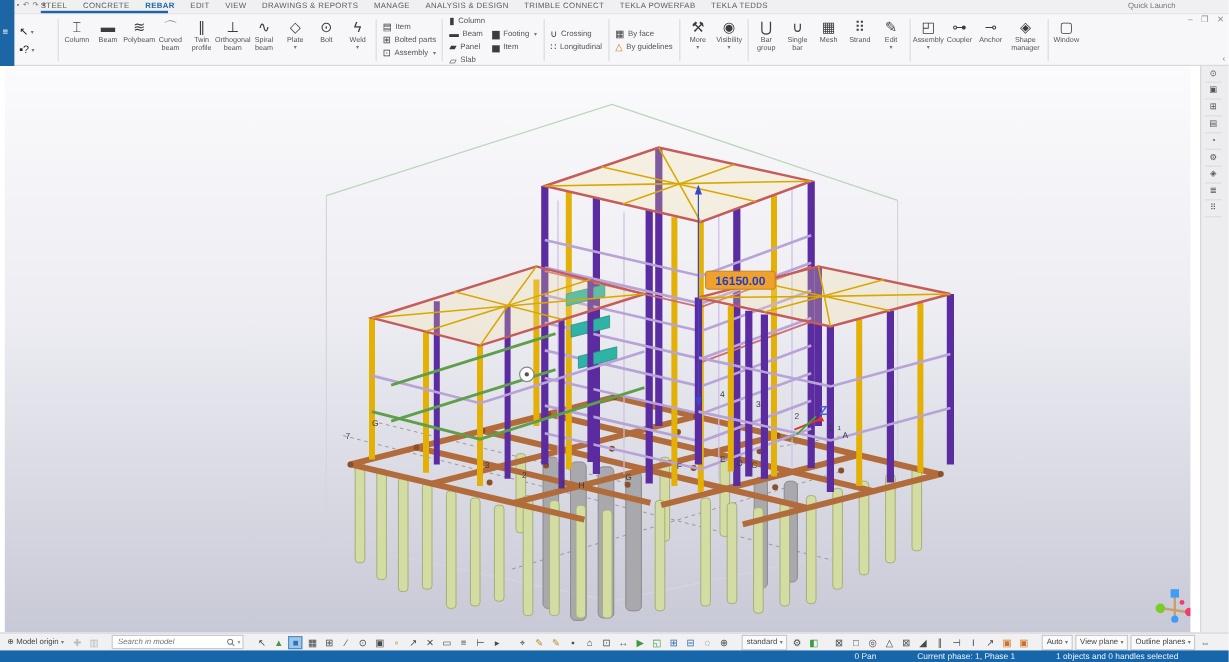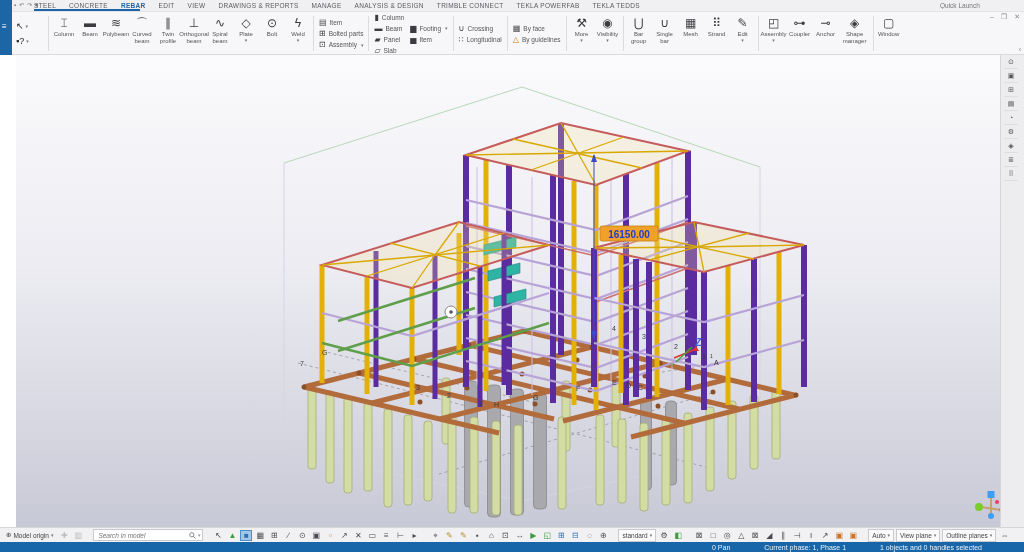--- a/index.html
+++ b/index.html
@@ -27,21 +27,21 @@
   .rib-item{width:26px;display:flex;flex-direction:column;align-items:center;justify-content:flex-start;padding-top:3px;cursor:default;}
   .rib-item .ic{font-size:12px;height:15px;line-height:15px;color:#3c3c40;}
   .rib-item .lb{font-size:6px;color:#555;text-align:center;line-height:1.15;}
   .rib-item .cv{font-size:5px;color:#777;line-height:4px;}
   .rib-rows{display:flex;flex-direction:column;justify-content:center;gap:2px;padding:0 3px;}
   .rib-row{display:flex;align-items:center;gap:3px;font-size:6.5px;color:#555;white-space:nowrap;}
   .rib-row .ic{font-size:8px;color:#3c3c40;}
   .rib-row .cv{font-size:5px;color:#777;margin-left:1px;}
   #collapse{position:absolute;right:3px;top:46px;font-size:7px;color:#888;z-index:25;}
   
-  #viewport{position:absolute;left:16px;top:55px;width:988px;height:472px;background:linear-gradient(180deg,#fbfbfd 0%,#ececf2 45%,#c8c9d6 100%);}
+  #viewport{position:absolute;left:4px;top:55px;width:988px;height:472px;background:linear-gradient(180deg,#fbfbfd 0%,#ececf2 45%,#c8c9d6 100%);}
   
   #sidepanel{position:absolute;left:1000px;top:55px;width:24px;height:472px;background:#ededf0;border-left:1px solid #d6d6db;box-sizing:border-box;}
   .side-ic{width:14px;height:13px;border-bottom:1px solid #dddde2;font-size:7px;color:#555;text-align:center;line-height:13px;margin-left:3px;}
   
   #bottombar{position:absolute;left:0;top:527px;width:1024px;height:15px;background:#f1f1f4;border-top:1px solid #d5d5da;display:flex;align-items:center;box-sizing:border-box;padding-left:3px;gap:2px;}
   .bicon{width:12px;height:11px;font-size:8px;line-height:11px;text-align:center;color:#4a4a4e;}
   .bicon.active{background:#9ec7e8;border:1px solid #4d8fc4;box-sizing:border-box;line-height:9px;}
   .bicon.dis{color:#bbb;}
   .bb-input{width:104px;height:10px;background:#fff;border:1px solid #c9c9cf;display:flex;align-items:center;padding:0 2px;gap:2px;}
   .bb-input input{flex:1;border:none;outline:none;font-size:6.5px;font-style:italic;color:#777;font-family:"Liberation Sans",sans-serif;background:transparent;min-width:0;}

